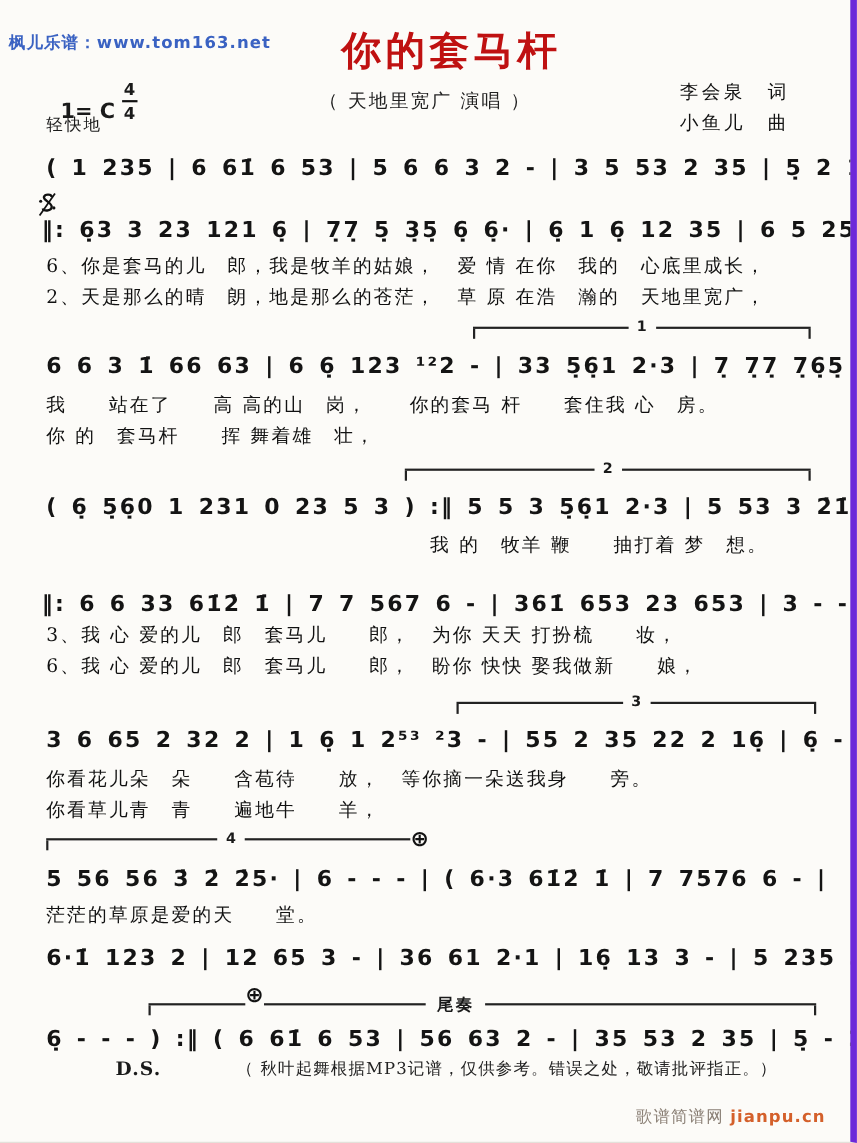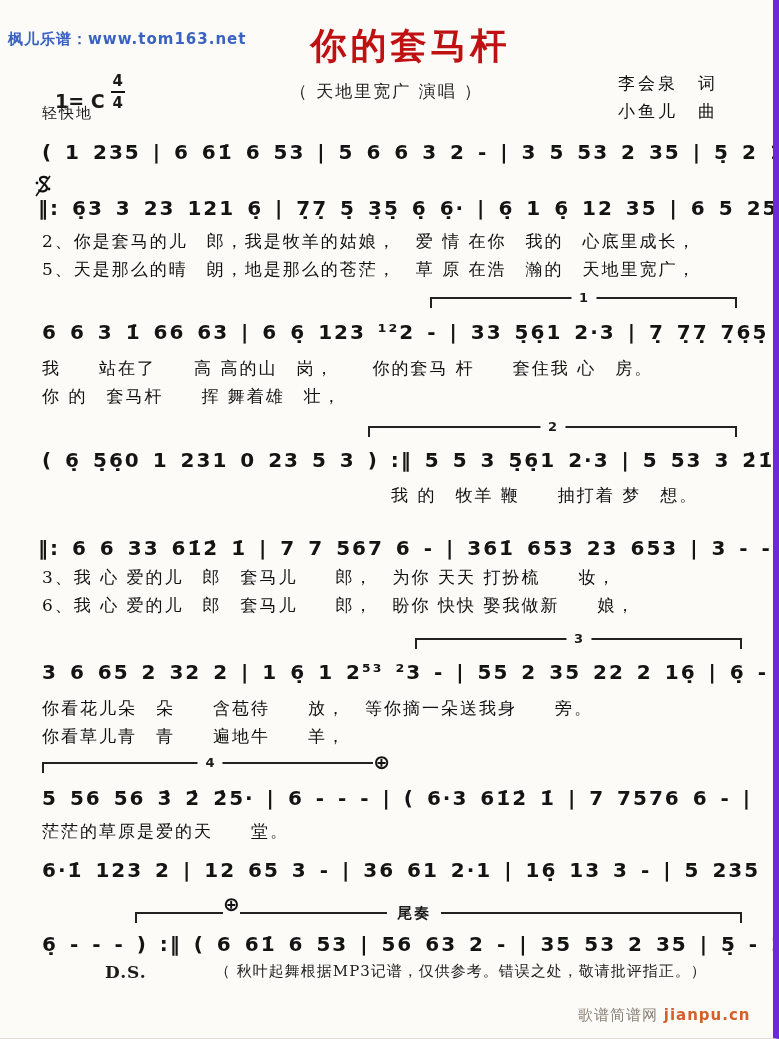--- a/index.html
+++ b/index.html
@@ -64,22 +64,22 @@
   <div class="abs music" style="top:140px;">( 1 235 | 6 61̇ 6 53 | 5 6 6 3 2 - | 3 5 53 2 35 | 5̣ 2 1 6̣ - ) |</div>
 
   <svg class="abs segno" width="18" height="26" viewBox="0 0 18 26">
     <path d="M13 5 C13 2.5 7 2 6 5 C5 8 13 10 13 14 C13 18 5 18.5 5 15.5" fill="none" stroke="#111" stroke-width="2.2"></path>
     <line x1="2" y1="22" x2="16" y2="2" stroke="#111" stroke-width="1.6"></line>
     <circle cx="3" cy="9" r="1.4" fill="#111"></circle>
     <circle cx="15" cy="15" r="1.4" fill="#111"></circle>
   </svg>
 
   <div class="abs music" style="top:196px; left:38px;">‖: 6̣3 3 23 121 6̣ | 7̣7̣ 5̣ 3̣5̣ 6̣ 6̣· | 6̣ 1 6̣ 12 35 | 6 5 25 3 - |</div>
-  <div class="abs lyric" style="top:230px;">2、你是套马的儿　郎，我是牧羊的姑娘，　爱 情 在你　我的　心底里成长，</div>
-  <div class="abs lyric" style="top:258px;">5、天是那么的晴　朗，地是那么的苍茫，　草 原 在浩　瀚的　天地里宽广，</div>
+  <div class="abs lyric" style="top:230px;">6、你是套马的儿　郎，我是牧羊的姑娘，　爱 情 在你　我的　心底里成长，</div>
+  <div class="abs lyric" style="top:258px;">2、天是那么的晴　朗，地是那么的苍茫，　草 原 在浩　瀚的　天地里宽广，</div>
 
   <div class="volta" style="left:430px; top:297px; width:307px;">
     <span class="tickL"></span>
       <span class="tickR"></span>
     <span class="volta-num">1</span>
   </div>
 
   <div class="abs music" style="top:320px;">6 6 3 1̇ 66 63 | 6 6̣ 123 ¹²2 - | 33 5̣6̣1 2·3 | 7̣ 7̣7̣ 7̣6̣5̣ ⁵6̣ - |</div>
   <div class="abs lyric" style="top:357px;">我　　站在了　　高 高的山　岗，　　你的套马 杆　　套住我 心　房。</div>
   <div class="abs lyric" style="top:385px;">你 的　套马杆　　挥 舞着雄　壮，</div>

